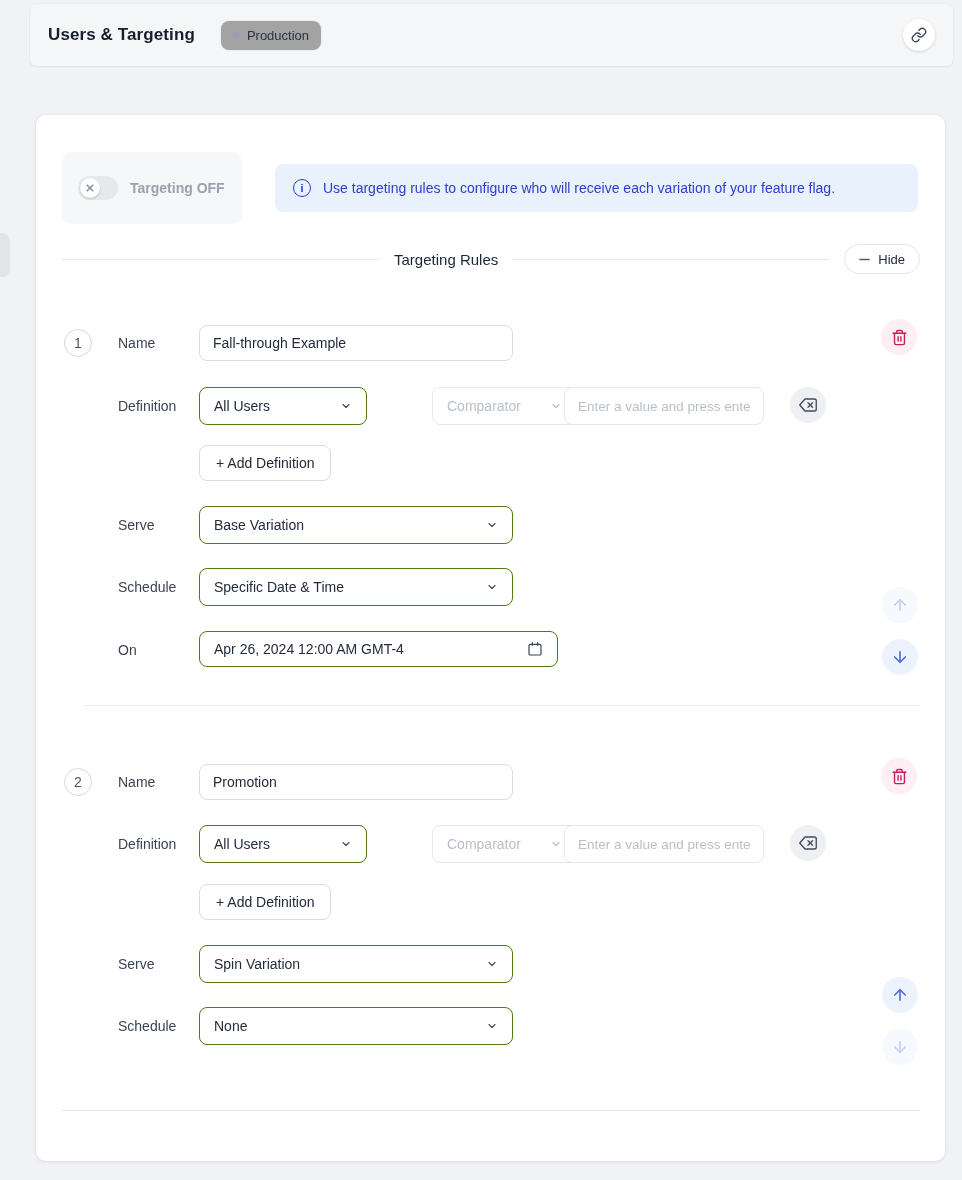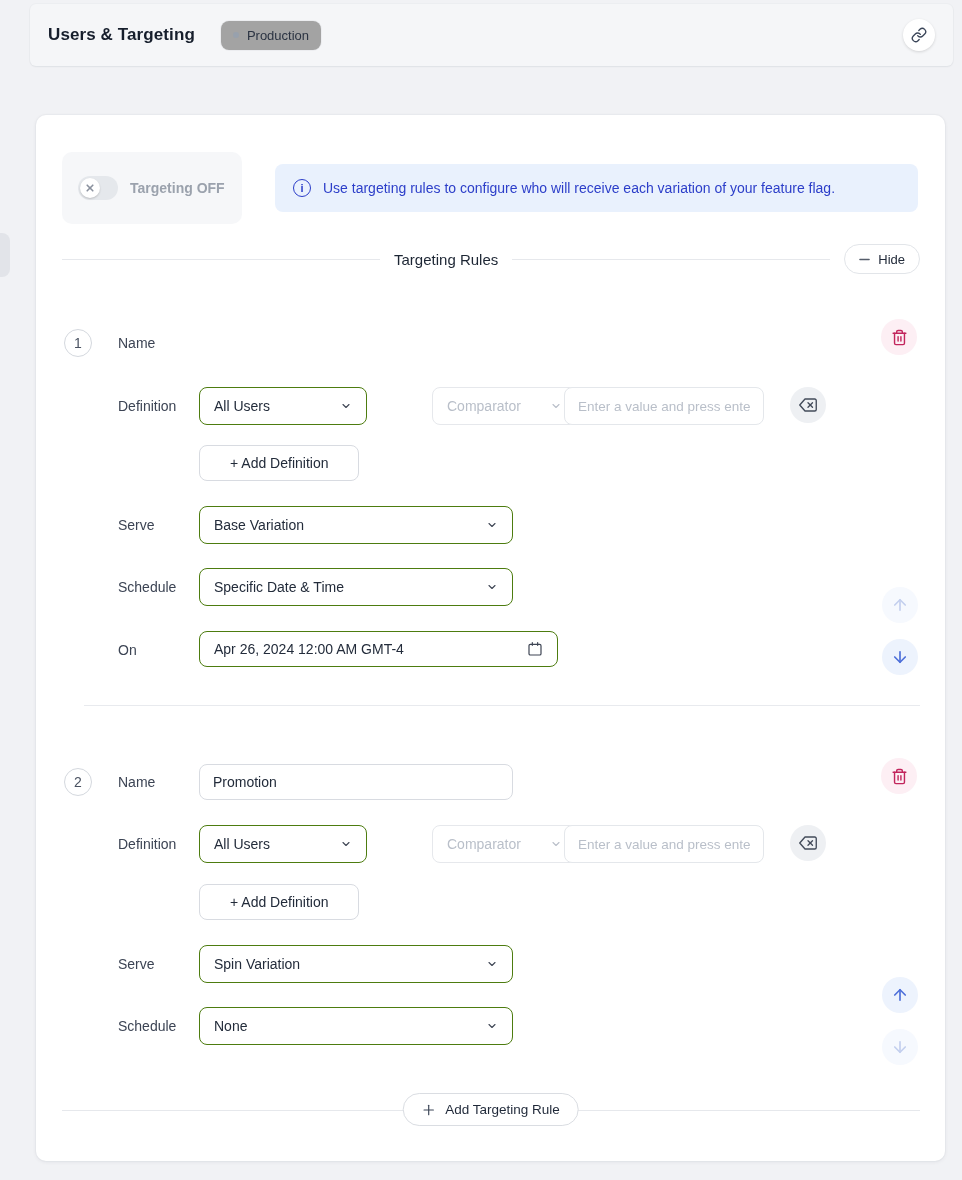--- a/index.html
+++ b/index.html
@@ -96,21 +96,21 @@
   .control {
     position:absolute; height:38px; border:1px solid #4d7c0f; border-radius:8px;
     background:#fff; display:flex; align-items:center; justify-content:space-between;
     gap:8px; padding:0 14px; font-size:14px; color:#232c3b; cursor:pointer;
   }
   .control.disabled { border-color:#e6e8ec; color:#b9bfc9; cursor:default;margin-left:39px; }
   .control.date { height:36px; }
   .chev { display:flex; color:#3e4554; flex:none; }
   .control.disabled .chev { color:#b9bfc9; }
   .btn-outline {
-    position:absolute; height:36px; padding:0 30px;
+    position:absolute; height:36px; padding:0 16px;
     border:1px solid #d8dbe1; border-radius:8px; background:#fff;
     font-family:inherit; font-size:14px; color:#222b3a; cursor:pointer;
   }
   .icon-circle {
     position:absolute; width:36px; height:36px; border-radius:50%; border:none; padding:0;
     display:flex; align-items:center; justify-content:center; cursor:pointer; background:transparent;
   }
   .trash { background:var(--danger-bg,#fdeff4); color:var(--danger,#c2255c); }
   .backspace { background:#eef0f3; color:#434b5a; }
   .arrow-on  { background:#edf3fd; color:var(--arrow-blue,#4c6ed9); }
@@ -174,20 +174,21 @@
         <svg width="11" height="11" viewBox="0 0 12 12" stroke="currentColor" stroke-width="1.6" stroke-linecap="round">
             <line x1="1" y1="6" x2="11" y2="6"></line>
           </svg>
       </span>
       <span>Hide</span>
     </button>
   </div>
 
   <div class="num-circle" style="left:28px;top:214px">1</div>
   <span class="flabel" style="left:82px;top:220px">Name</span>
+  <input class="text-input" style="left: 163px; top: 210px; width: 314px;" value="Fall-through Example">
   <button class="icon-circle trash" style="left:845px;top:204px">
     <span style="display:flex">
       <svg width="17" height="17" viewBox="0 0 24 24" fill="none" stroke="currentColor" stroke-width="2" stroke-linecap="round" stroke-linejoin="round">
           <polyline points="3 6 5 6 21 6"></polyline>
           <path d="M19 6v14a2 2 0 0 1-2 2H7a2 2 0 0 1-2-2V6m3 0V4a2 2 0 0 1 2-2h4a2 2 0 0 1 2 2v2"></path>
           <line x1="10" y1="11" x2="10" y2="17"></line>
           <line x1="14" y1="11" x2="14" y2="17"></line>
         </svg>
     </span>
   </button>
@@ -348,23 +349,14 @@
   <button class="icon-circle arrow-off" style="left:846px;top:914px">
     <span style="display:flex">
         <svg width="18" height="18" viewBox="0 0 24 24" fill="none" stroke="currentColor" stroke-width="2.2" stroke-linecap="round" stroke-linejoin="round">
           <line x1="12" y1="5" x2="12" y2="19"></line>
           <polyline points="5 12 12 19 19 12"></polyline>
         </svg>
       </span>
   </button>
 
   <div class="bottom-divider"></div>
-  <button class="add-rule-btn">
-    <span style="display:flex;color:#3a4456">
-      <svg width="14" height="14" viewBox="0 0 24 24" stroke="currentColor" stroke-width="2" stroke-linecap="round">
-          <line x1="12" y1="4" x2="12" y2="20"></line>
-          <line x1="4" y1="12" x2="20" y2="12"></line>
-        </svg>
-    </span>
-    <span>Add Targeting Rule</span>
-  </button>
 
 </main>
 
 </body></html>

